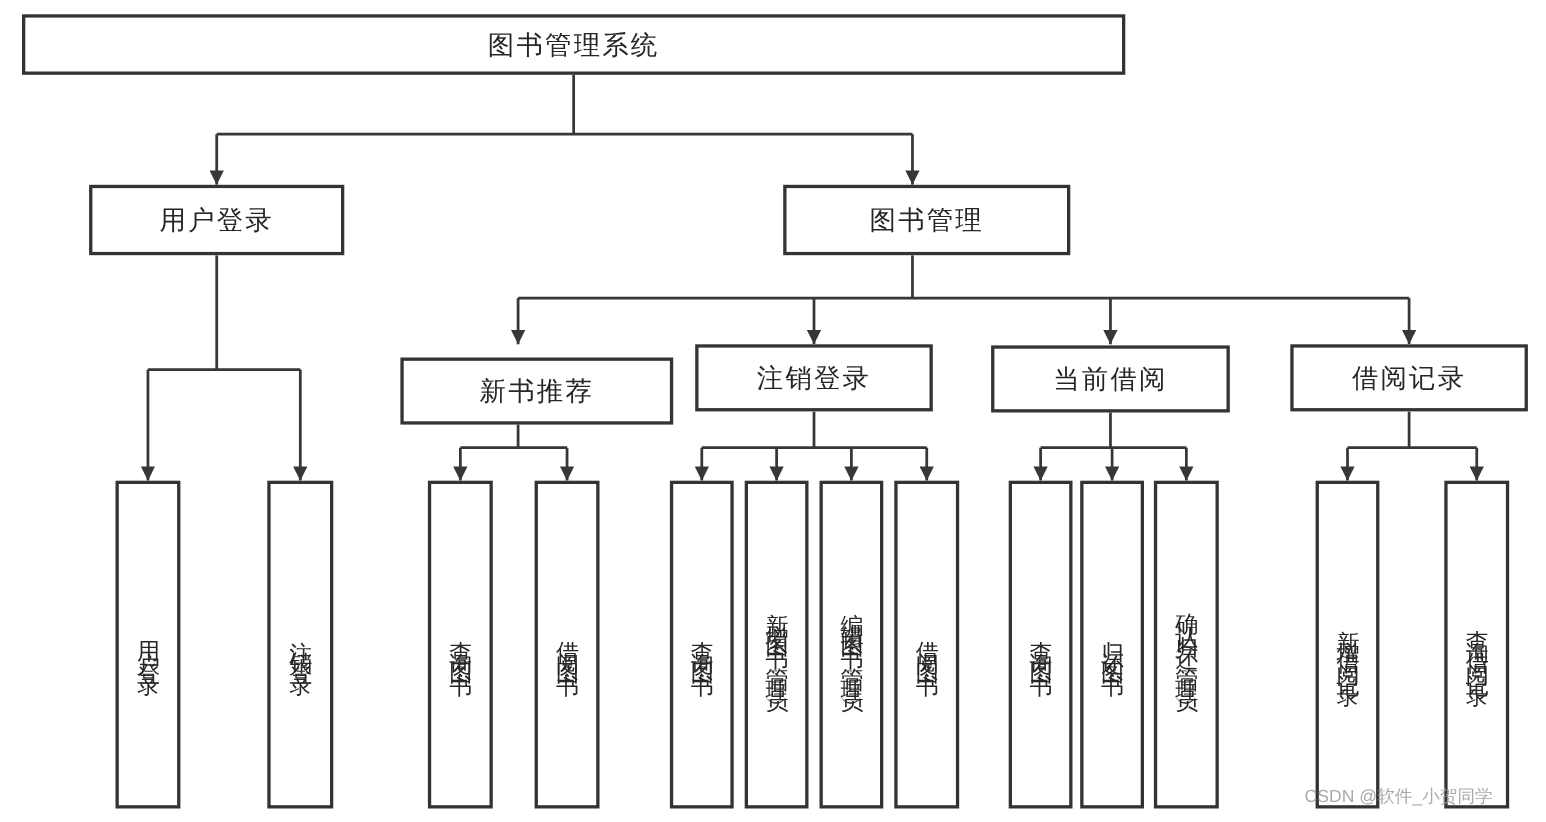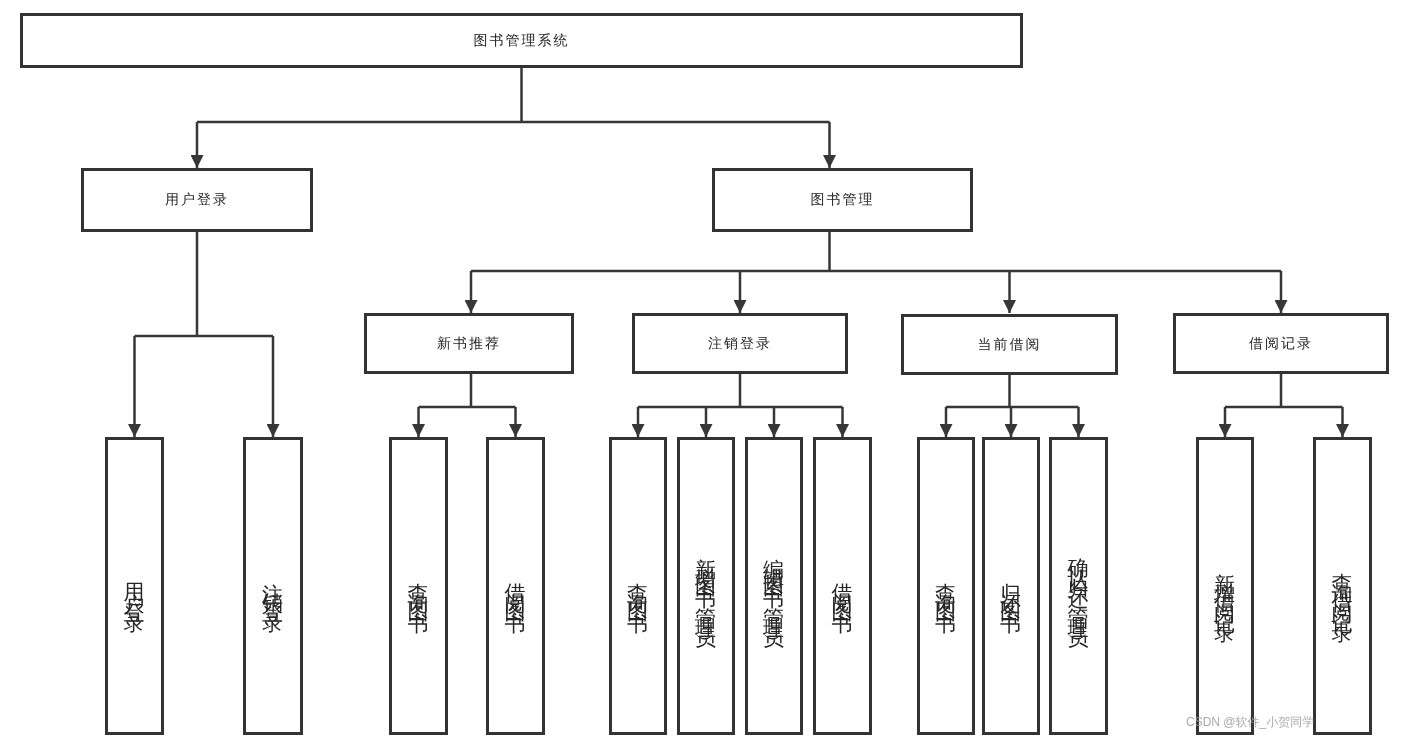--- a/index.html
+++ b/index.html
@@ -25,21 +25,21 @@
   .hbox {
     position: absolute;
     box-sizing: border-box;
     border: 3px solid #333333;
     background: #ffffff;
     display: flex;
     align-items: center;
     justify-content: center;
   }
   .hlabel {
-    font-size: 14px;
+    font-size: 24px;
     letter-spacing: 2px;
     color: #262626;
     white-space: nowrap;
   }
   .leaf {
     position: absolute;
     box-sizing: border-box;
     border: 3px solid #333333;
     background: #ffffff;
     top: 437px;
@@ -54,21 +54,21 @@
     font-size: 21px;
     letter-spacing: 10px;
     line-height: 1;
     color: #262626;
     white-space: nowrap;
   }
   .watermark {
     position: absolute;
     left: 1186px;
     top: 714px;
-    font-size: 12px;
+    font-size: 16px;
     color: #9b9b9b;
     opacity: 0.85;
     white-space: nowrap;
     z-index: 5;
   }
 </style>
 </head>
 <body>
 
 <div id="canvas">
@@ -132,21 +132,21 @@
     <span class="hlabel">图书管理系统</span>
   </div>
 
   <div class="hbox" style="left:81px;top:168px;width:232px;height:64px">
     <span class="hlabel">用户登录</span>
   </div>
   <div class="hbox" style="left:712px;top:168px;width:261px;height:64px">
     <span class="hlabel">图书管理</span>
   </div>
 
-  <div class="hbox" style="left:364px;top:313px;width:210px;height:61px">
+  <div class="hbox" style="left:364px;top:325px;width:248px;height:61px">
     <span class="hlabel">新书推荐</span>
   </div>
   <div class="hbox" style="left:632px;top:313px;width:216px;height:61px">
     <span class="hlabel">注销登录</span>
   </div>
   <div class="hbox" style="left:901px;top:314px;width:217px;height:61px">
     <span class="hlabel">当前借阅</span>
   </div>
   <div class="hbox" style="left:1173px;top:313px;width:216px;height:61px">
     <span class="hlabel">借阅记录</span>

